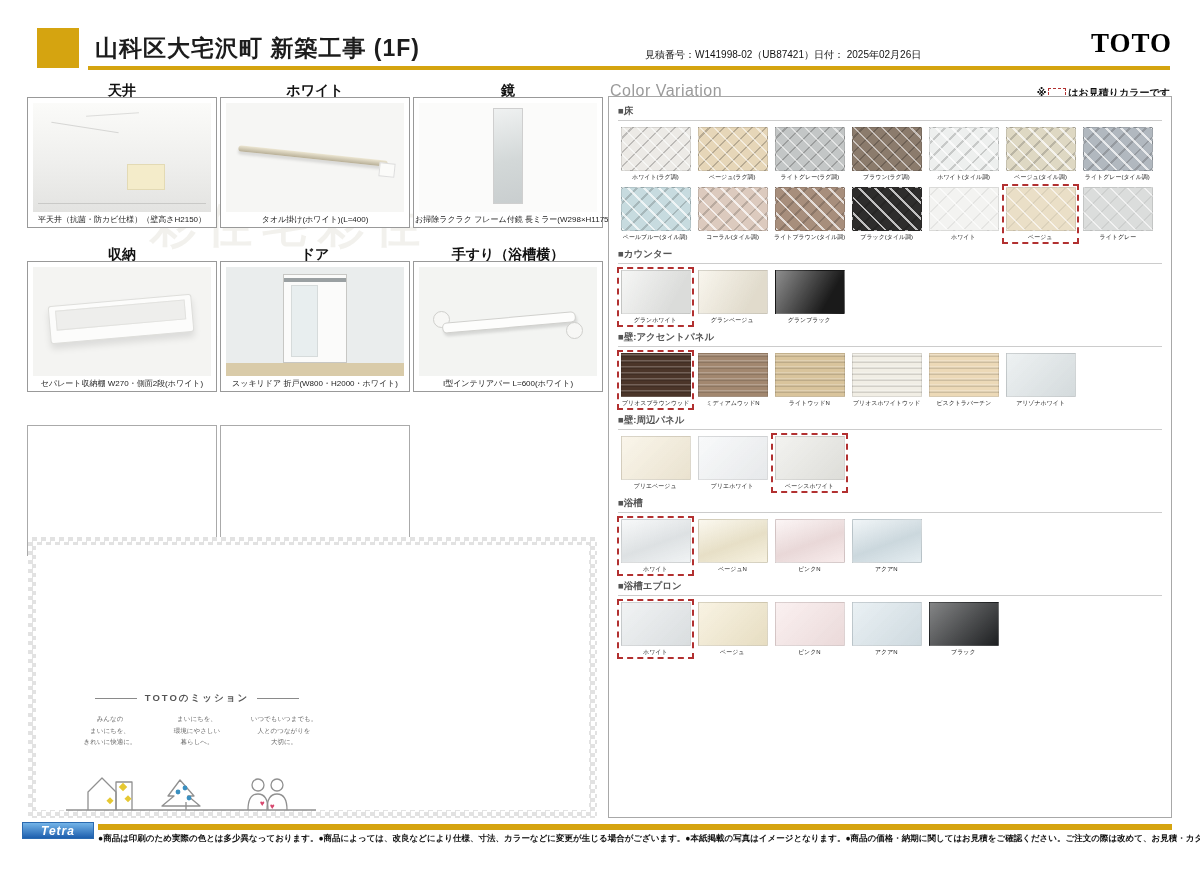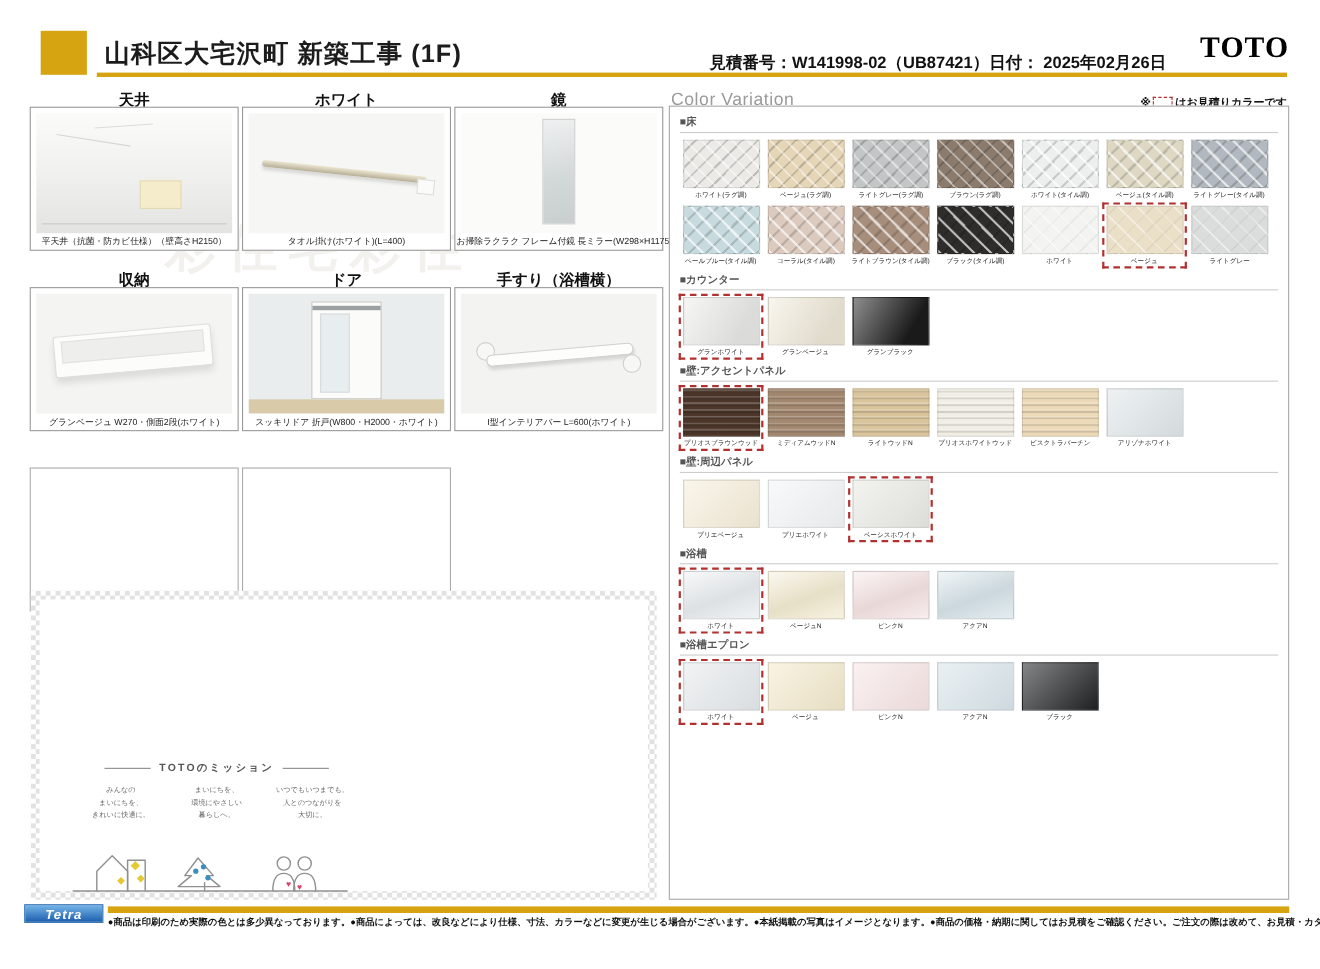--- a/index.html
+++ b/index.html
@@ -2,21 +2,21 @@
 <html><head>
 <meta charset="utf-8">
 <style>
   html,body{margin:0;padding:0;}
   body{font-family:"Liberation Sans","DejaVu Sans",sans-serif;background:#fff;}
   .page{position:relative;width:1200px;height:881px;background:#fff;overflow:hidden;}
 
   
   .hdr-square{position:absolute;left:37px;top:28px;width:42px;height:40px;background:#d5a410;}
   .hdr-title{position:absolute;left:95px;top:33px;font-size:23px;font-weight:bold;color:#1c1c1c;letter-spacing:1px;}
-  .hdr-quote{position:absolute;left:645px;top:48px;font-size:15px;font-weight:bold;color:#111;}
+  .hdr-quote{position:absolute;left:645px;top:48px;font-size:10px;font-weight:normal;color:#111;}
   .hdr-logo{position:absolute;right:28px;top:28px;font-family:"Liberation Serif","DejaVu Serif",serif;font-weight:bold;font-size:27px;color:#000;letter-spacing:1px;}
   .hdr-rule{position:absolute;left:88px;top:66px;width:1082px;height:4px;background:#d5a410;}
 
   
   .pgrid{position:absolute;left:27px;top:82px;width:576px;display:grid;grid-template-columns:repeat(3,190px);gap:16px 3px;}
   .cell{height:148px;position:relative;}
   .cell-title{height:15px;text-align:center;font-size:14px;font-weight:bold;color:#111;}
   .pbox{position:relative;height:129px;border:1px solid #999;background:#fff;padding-left:48px;}
   .pbox.empty{border:1px solid #aaa;}
   .photo{position:absolute;left:5px;right:5px;top:5px;bottom:15px;background:#f4f4f2;overflow:hidden;}
@@ -140,21 +140,21 @@
       </div>
     </div>
     <div class="cell">
       <div class="cell-title">収納</div>
       <div class="pbox">
         <div class="photo ph-storage">
           <div class="tray">
               <div class="tray-in"></div>
             </div>
         </div>
-        <div class="pcap">グランベージュ W270・側面2段(ホワイト)</div>
+        <div class="pcap">セパレート収納棚 W270・側面2段(ホワイト)</div>
       </div>
     </div>
     <div class="cell">
       <div class="cell-title">ドア</div>
       <div class="pbox">
         <div class="photo ph-door">
           <div class="door-floor"></div>
           <div class="door-frame">
               <div class="door-rail"></div>
               <div class="door-pane"></div>

